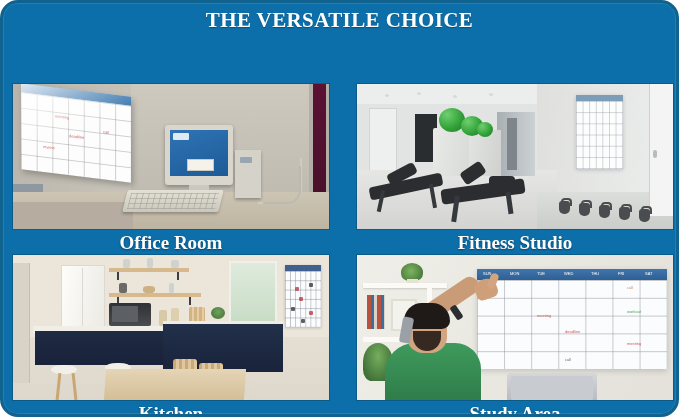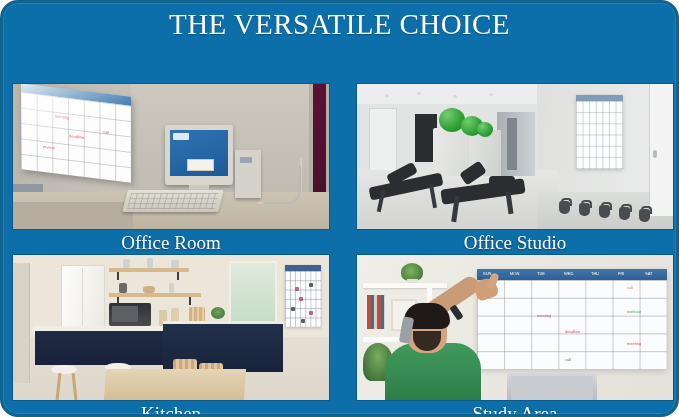--- a/index.html
+++ b/index.html
@@ -16,21 +16,21 @@
     content:"";position:absolute;inset:0;border-radius:15px;
     box-shadow:inset 0 0 0 1px rgba(255,255,255,.10);
     pointer-events:none;
   }
 
   
   .title{
     position:absolute;left:0;right:0;top:6px;
     text-align:center;color:#ffffff;
     font-family:"Liberation Serif",serif;
-    font-weight:normal;font-size:29px;line-height:1.08;
+    font-weight:bold;font-size:21px;line-height:1.08;
     letter-spacing:.4px;
     text-shadow:0 1px 1px rgba(0,0,0,.28);
   }
   .title .l2{display:block;}
 
   
   .grid{
     position:absolute;left:10px;top:81px;width:660px;height:302px;
   }
   .cell{position:absolute;width:316px;}
@@ -40,21 +40,21 @@
   .c-br{left:344px;top:171px;}
 
   .photo{
     position:relative;width:316px;height:145px;overflow:hidden;
     background:#cfcfcb;
     box-shadow:0 0 0 1px rgba(0,0,0,.18);
   }
   .cap{
     text-align:center;color:#ffffff;
     font-family:"Liberation Serif",serif;
-    font-weight:normal;font-size:19px;line-height:26px;
+    font-weight:bold;font-size:19px;line-height:26px;
     text-shadow:0 1px 2px rgba(0,0,0,.45);
     margin-top:1px;
   }
 
   
   .of-wall-l{position:absolute;left:0;top:0;width:122px;height:118px;background:linear-gradient(100deg,#b9b5ac,#c9c5bb);}
   .of-wall-back{position:absolute;left:118px;top:0;width:180px;height:130px;background:linear-gradient(180deg,#cdc9bf,#bdb9ae);}
   .of-wall-r{position:absolute;left:296px;top:0;width:20px;height:145px;background:#b3afa6;}
   .of-maroon{position:absolute;left:300px;top:0;width:13px;height:116px;background:linear-gradient(180deg,#5b1233,#49102a);}
   .of-desk{position:absolute;left:0;top:108px;width:316px;height:37px;background:linear-gradient(180deg,#cdc5b4,#bdb4a1);}
@@ -274,21 +274,21 @@
         <div class="fs-bench" style="left:132px;top:92px;width:26px;height:11px;"></div>
         <div class="fs-leg" style="left:96px;top:112px;width:5px;height:26px;transform:rotate(8deg);"></div>
         <div class="fs-leg" style="left:150px;top:108px;width:5px;height:22px;transform:rotate(-8deg);"></div>
 
         <div class="fs-kb" style="left:202px;top:117px;"></div>
         <div class="fs-kb" style="left:222px;top:119px;"></div>
         <div class="fs-kb" style="left:242px;top:121px;"></div>
         <div class="fs-kb" style="left:262px;top:123px;"></div>
         <div class="fs-kb" style="left:282px;top:125px;"></div>
       </div>
-      <div class="cap">Office Studio</div>
+      <div class="cap">Fitness Studio</div>
     </div>
 
     <div class="cell c-bl">
       <div class="photo">
         <div class="kt"></div>
         <div class="kt-wall"></div>
         <div class="kt-door"></div>
         <div class="kt-win"></div>
         <div class="kt-fridge">
           <div class="sp"></div>

